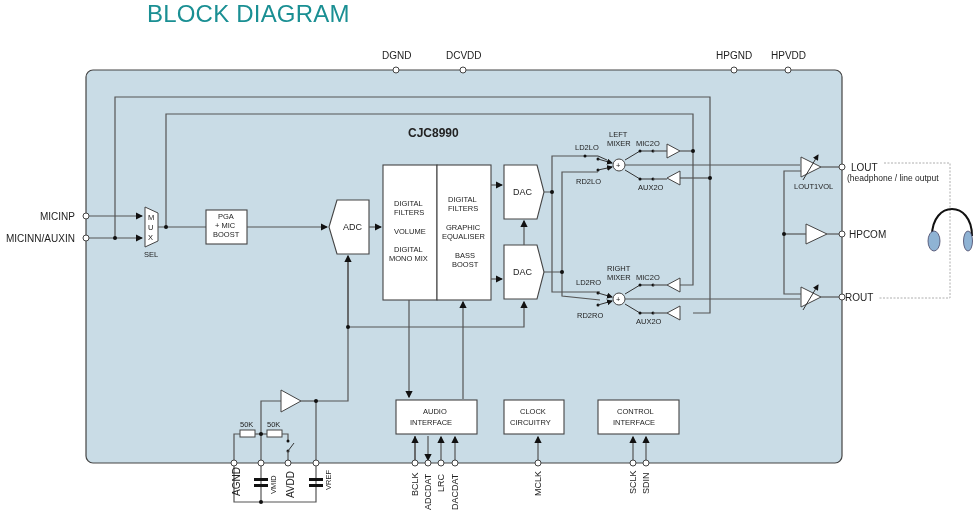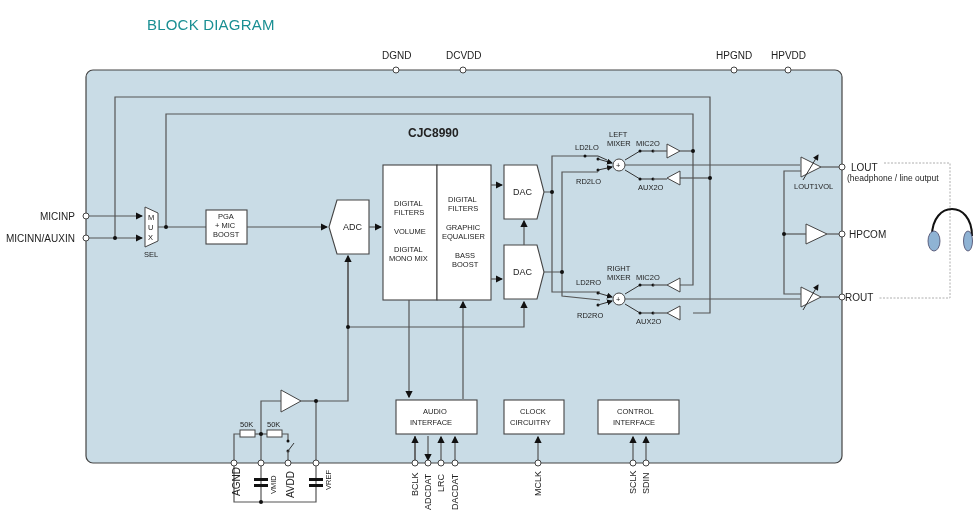--- a/index.html
+++ b/index.html
@@ -1,17 +1,17 @@
 <!DOCTYPE html>
 <html><head>
 <meta charset="utf-8">
 <style>
   html, body { margin:0; padding:0; background:#ffffff; }
   body { width:975px; height:520px; position:relative; overflow:hidden; font-family:"Liberation Sans", sans-serif; }
-  #title { position:absolute; left:147px; top:16px; font-size:15px; color:#1a8f93; letter-spacing:0.2px; }
+  #title { position:absolute; left:147px; top:0; font-size:24px; color:#1a8f93; letter-spacing:0.2px; }
   svg { position:absolute; left:0; top:0; }
   .w { stroke:#555; stroke-width:1.2; fill:none; }
   .wt { stroke:#333; stroke-width:1; fill:none; }
   .blk { fill:#ffffff; stroke:#444; stroke-width:1.1; }
   .t { font-family:"Liberation Sans", sans-serif; font-size:9px; fill:#222; }
   .ts { font-family:"Liberation Sans", sans-serif; font-size:7.5px; fill:#222; }
   .tl { font-family:"Liberation Sans", sans-serif; font-size:10px; fill:#222; }
   .dot { fill:#111; }
   .pin { fill:#fff; stroke:#444; stroke-width:1; }
 </style>

